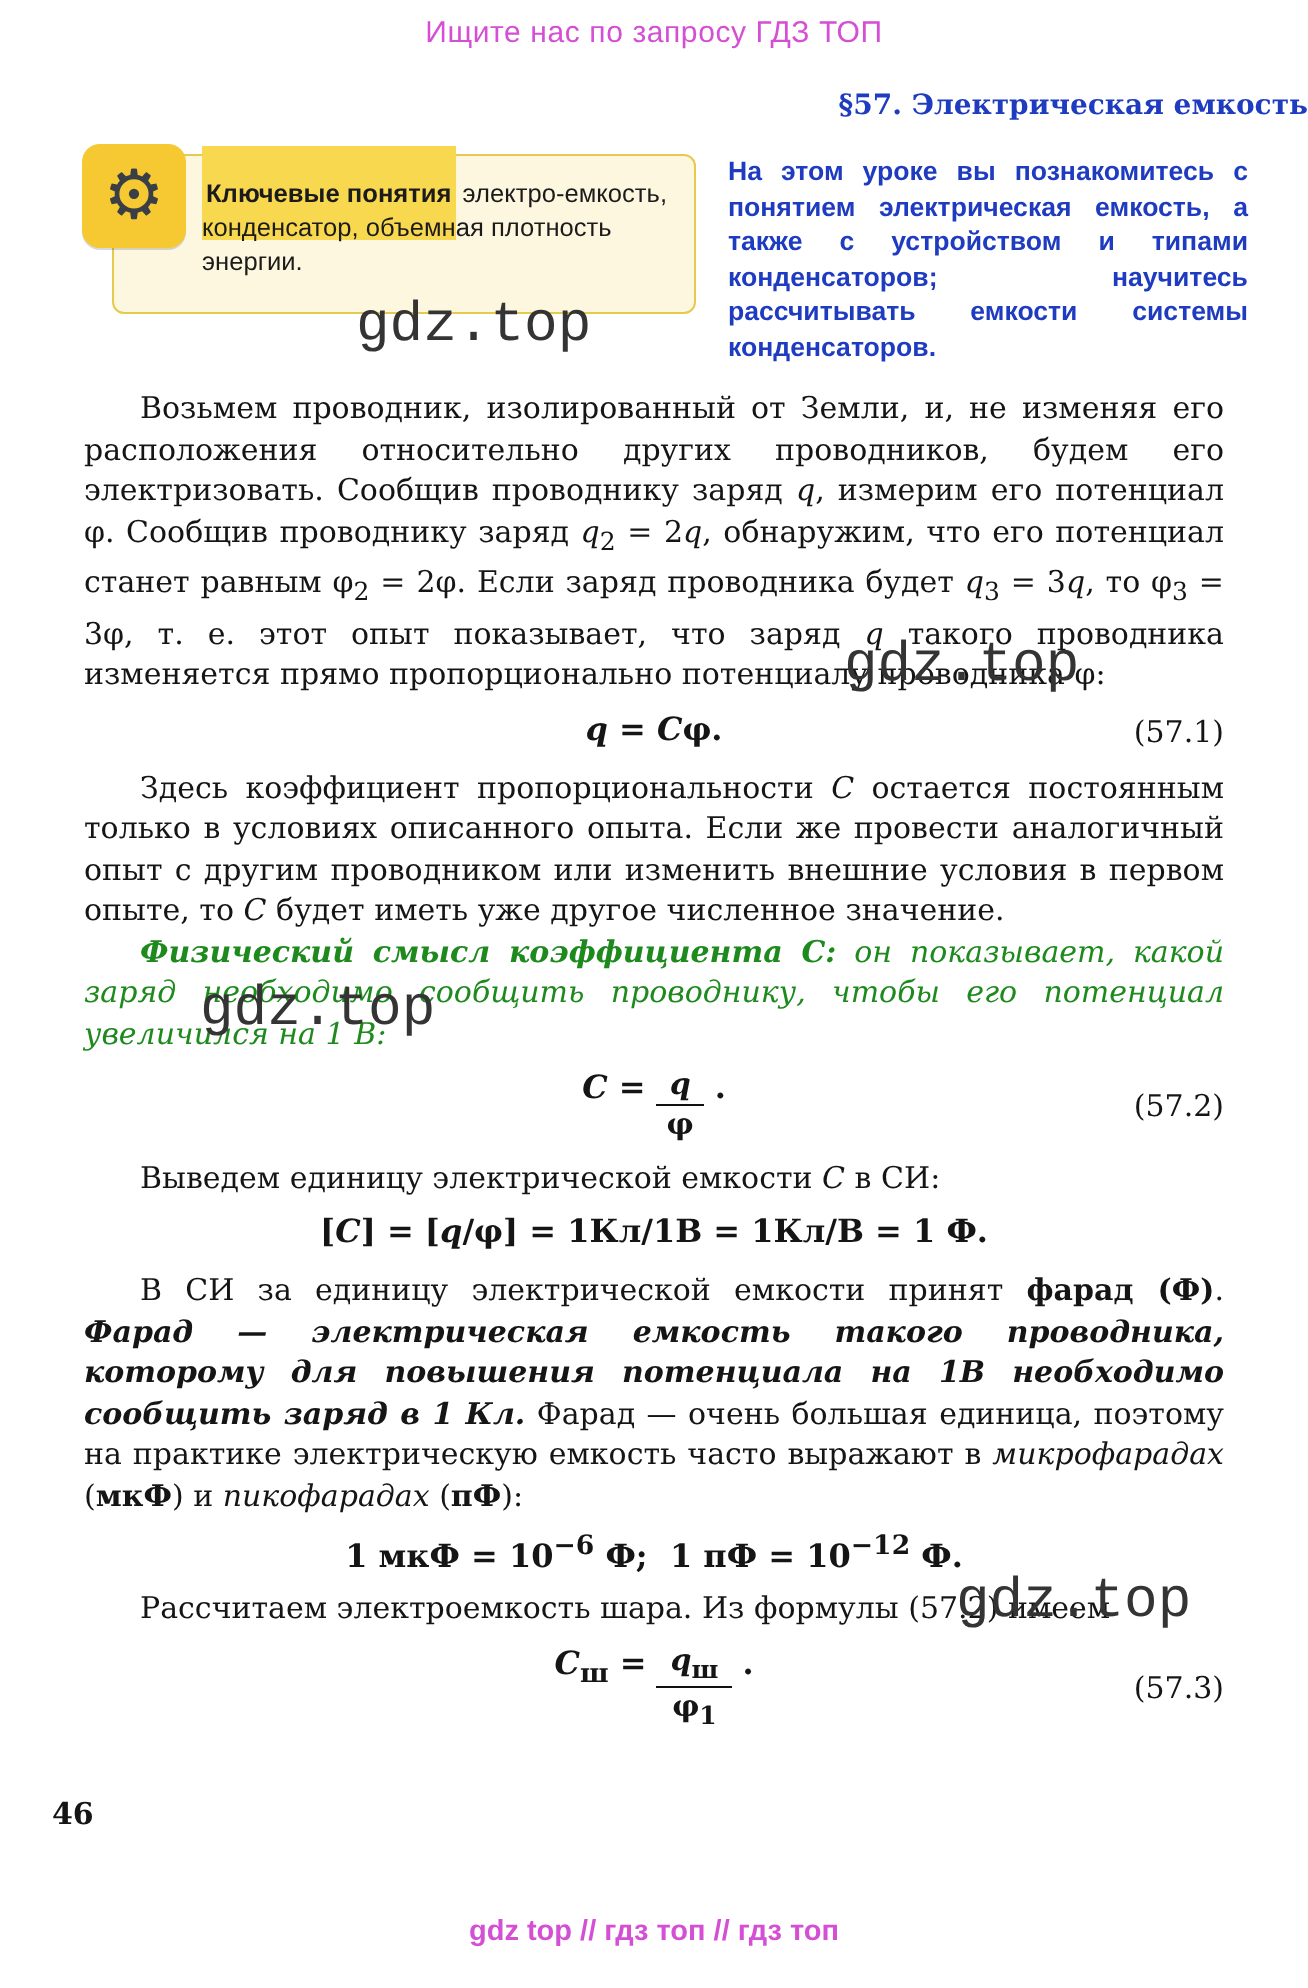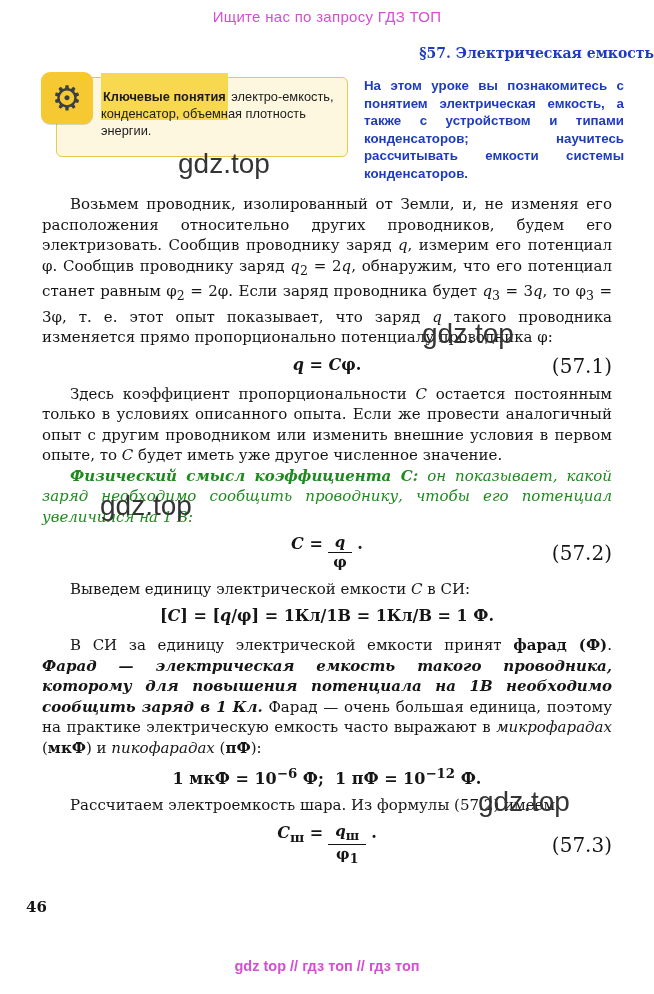--- a/index.html
+++ b/index.html
@@ -42,27 +42,27 @@
   .body-text{padding:10px 42px 0 42px;}
   .para{margin:0;text-align:justify;text-indent:28px;font-size:15px;line-height:20.5px;}
   .para i{font-style:italic;}
   .green{color:#1e8a1e;font-style:italic;}
   .formula-row{
     position:relative;text-align:center;margin:7px 0;font-weight:bold;font-size:16px;
     min-height:22px;display:flex;align-items:flex-start;justify-content:center;
   }
   .formula-row .eq-num{
     position:absolute;right:0;top:50%;transform:translateY(-50%);
-    font-weight:normal;font-size:20px;
+    font-weight:normal;font-size:15px;
   }
   .frac{display:inline-block;vertical-align:middle;text-align:center;margin:0 5px;font-size:15px;line-height:1.15;}
   .frac .num{display:block;padding:0 7px 1px;border-bottom:1.4px solid #111;}
   .frac .den{display:block;padding-top:1px;}
   .wm{
-    position:absolute;font-family:Liberation Sans, sans-serif;font-size:28px;color:#343434;
+    position:absolute;font-family:Liberation Mono, monospace;font-size:28px;color:#343434;
     pointer-events:none;
   }
   .page-number{position:absolute;left:26px;top:898px;font-size:15px;font-weight:bold;}
   .page-footer{
     position:absolute;left:0;right:0;top:958px;text-align:center;color:#d44fd4;
     font-family:"Liberation Sans", sans-serif;font-size:14.5px;font-weight:bold;
   }
 </style>
 </head>
 <body>

